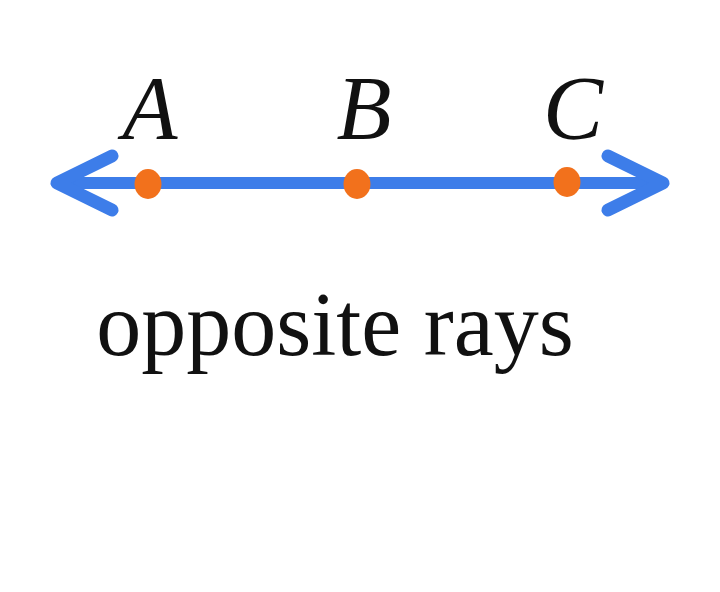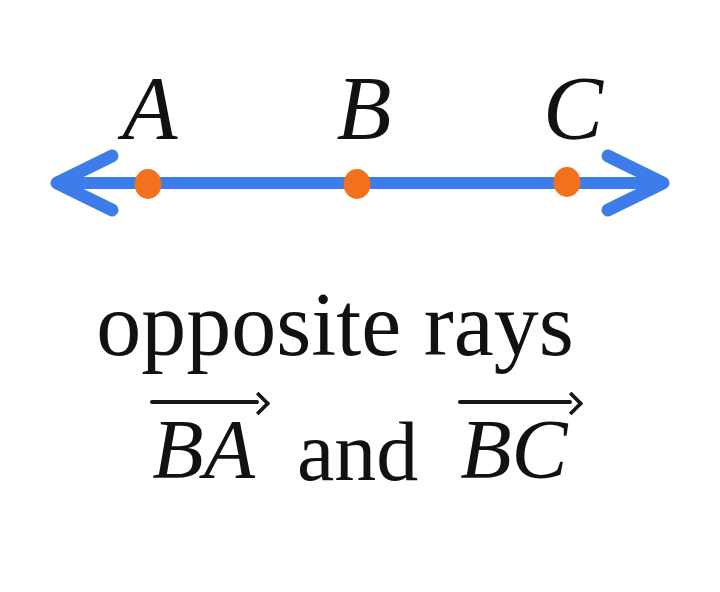--- a/index.html
+++ b/index.html
@@ -115,31 +115,14 @@
     <ellipse cx="357" cy="184" rx="13.5" ry="15" fill="#f2711c"></ellipse>
     <ellipse cx="567" cy="182" rx="13.5" ry="15" fill="#f2711c"></ellipse>
   </svg>
 
   <div class="point-label label-a">A</div>
   <div class="point-label label-b">B</div>
   <div class="point-label label-c">C</div>
 
   <div class="caption-title">opposite rays</div>
 
-  <div class="caption-rays">
-    <span class="ray">
-      <span class="ray-arrow">
-        <i class="shaft"></i>
-          <i class="head"></i>
-      </span>
-      <span>BA</span>
-    </span>
-    <span class="conjunction">and</span>
-    <span class="ray">
-      <span class="ray-arrow">
-        <i class="shaft"></i>
-          <i class="head"></i>
-      </span>
-      <span>BC</span>
-    </span>
-  </div>
 
 </div>
 
 </body></html>

